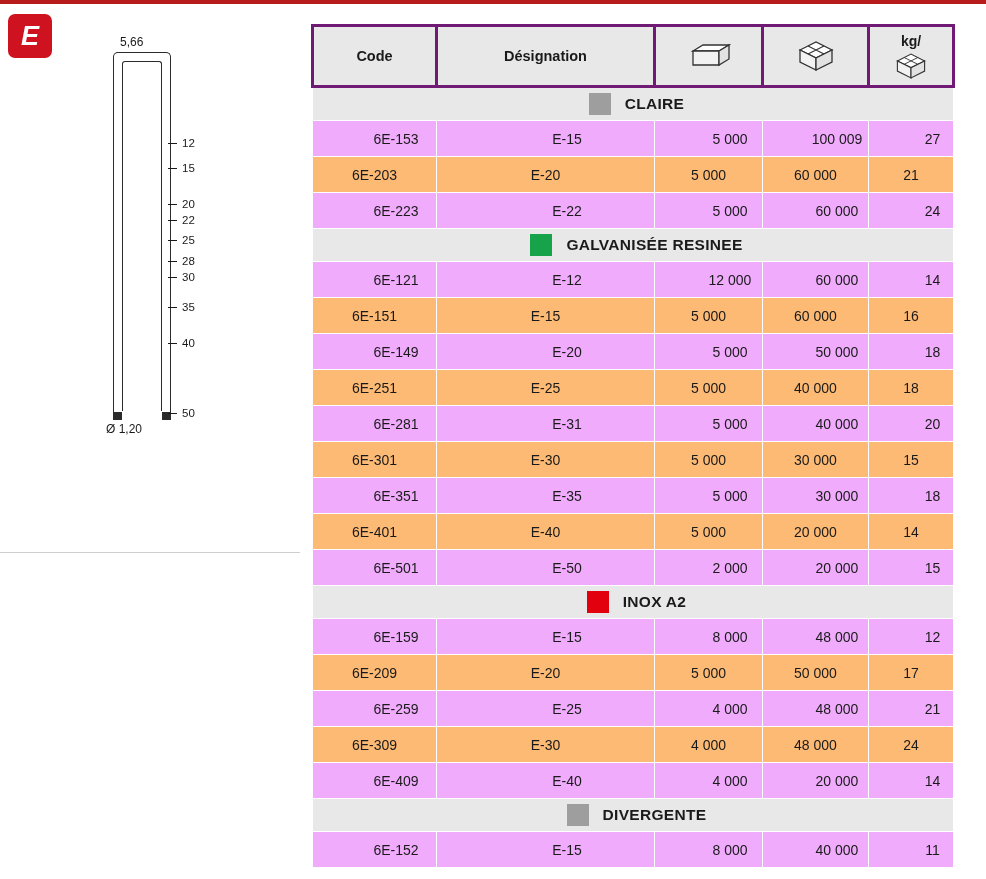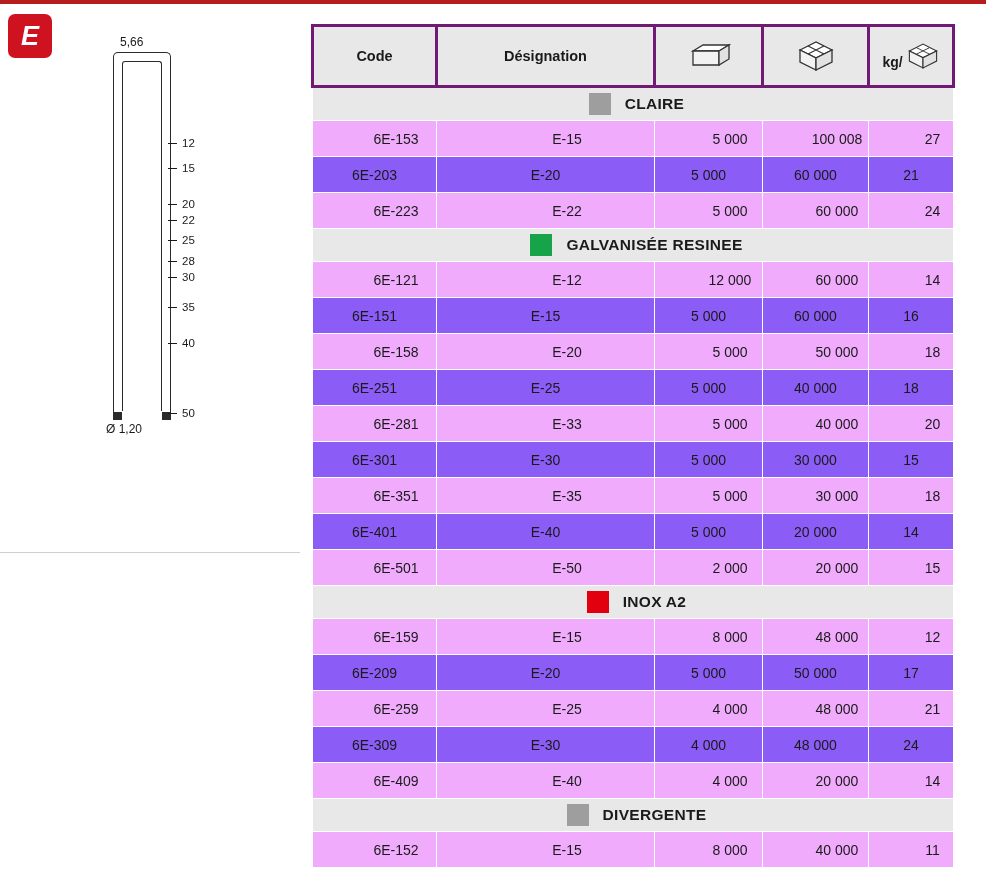--- a/index.html
+++ b/index.html
@@ -157,21 +157,21 @@
   }
   table.spec td {
     border: 1px solid #ffffff;
     height: 33px;
     font-size: 14px;
     color: #1a1a1a;
     text-align: center;
     vertical-align: middle;
   }
   tr.row-odd td { background: #f0abfc; padding-left: 44px; }
-  tr.row-even td { background: #8b5cf6; }
+  tr.row-even td { background: #fdba74; }
 
   tr.group td {
     background: #e8e8e8;
     height: 30px;
     text-align: left;
     padding-left: 8px;
     font-weight: bold;
     font-size: 15.5px;
     letter-spacing: 0.3px;
   }
@@ -182,23 +182,24 @@
   }
   .swatch {
     width: 22px;
     height: 22px;
     margin-right: 14px;
     display: inline-block;
     flex: 0 0 auto;
   }
   .kg-cell-head {
     display: flex;
-    align-items: flex-end;
+    align-items: center;
     justify-content: center;
     gap: 3px;
+    flex-direction: column;
   }
   .kg-label { font-size: 14px; font-weight: bold; }
   svg.icon { display: block; }
 </style>
 </head>
 <body>
 
 <div class="top-rule" style="background: rgb(183, 28, 28);"></div>
 
 <div class="left-panel">
@@ -285,21 +286,21 @@
             <div class="group-inner">
               <span class="swatch" style="background: rgb(158, 158, 158);"></span>
               <span>CLAIRE</span>
             </div>
           </td>
         </tr>
         <tr class="row-odd">
           <td>6E-153</td>
           <td>E-15</td>
           <td>5 000</td>
-          <td>100 008</td>
+          <td>100 009</td>
           <td>27</td>
         </tr>
         <tr class="row-even">
           <td>6E-203</td>
           <td>E-20</td>
           <td>5 000</td>
           <td>60 000</td>
           <td>21</td>
         </tr>
         <tr class="row-odd">
@@ -325,36 +326,36 @@
           <td>14</td>
         </tr>
         <tr class="row-even">
           <td>6E-151</td>
           <td>E-15</td>
           <td>5 000</td>
           <td>60 000</td>
           <td>16</td>
         </tr>
         <tr class="row-odd">
-          <td>6E-158</td>
+          <td>6E-149</td>
           <td>E-20</td>
           <td>5 000</td>
           <td>50 000</td>
           <td>18</td>
         </tr>
         <tr class="row-even">
           <td>6E-251</td>
           <td>E-25</td>
           <td>5 000</td>
           <td>40 000</td>
           <td>18</td>
         </tr>
         <tr class="row-odd">
           <td>6E-281</td>
-          <td>E-33</td>
+          <td>E-31</td>
           <td>5 000</td>
           <td>40 000</td>
           <td>20</td>
         </tr>
         <tr class="row-even">
           <td>6E-301</td>
           <td>E-30</td>
           <td>5 000</td>
           <td>30 000</td>
           <td>15</td>

